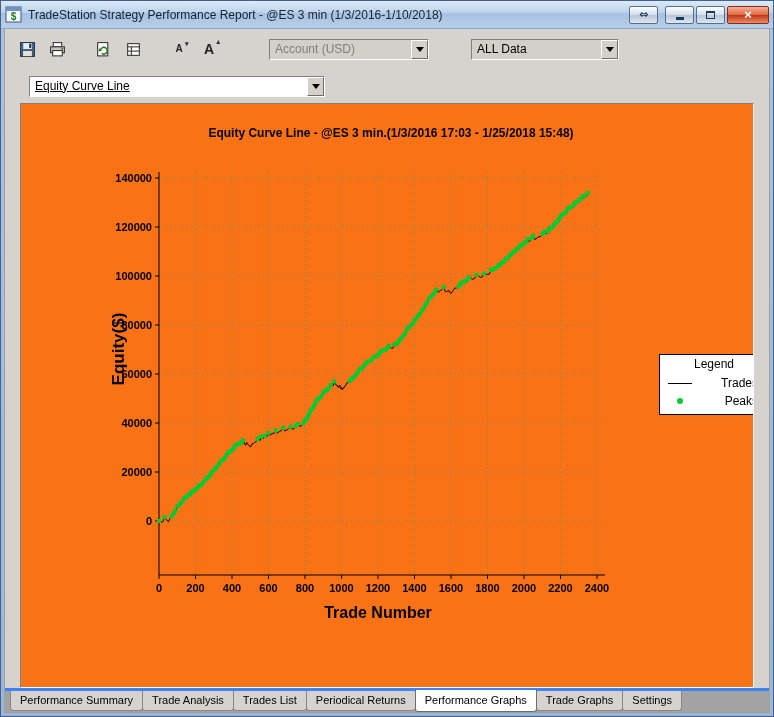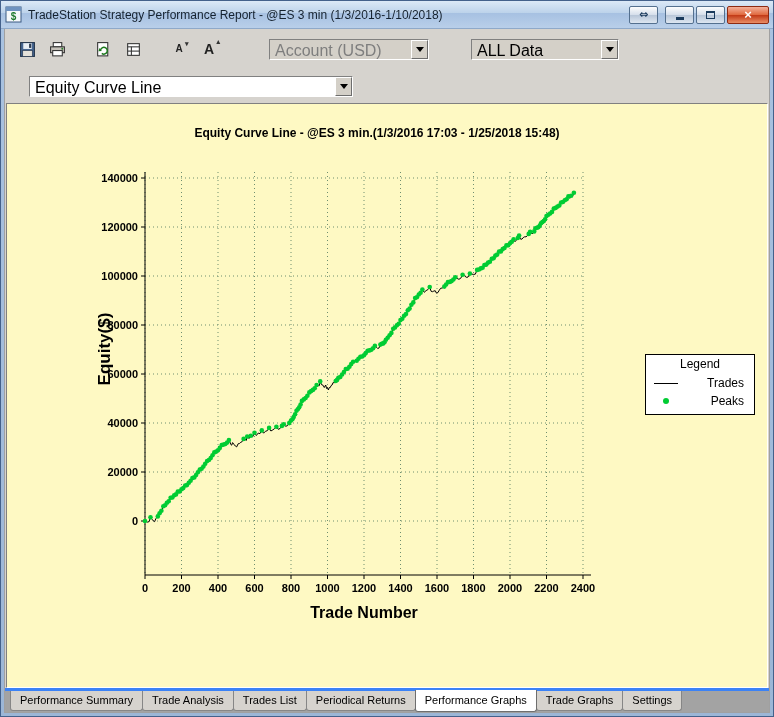--- a/index.html
+++ b/index.html
@@ -47,38 +47,38 @@
   .tb-gap{width:10px;}
   .afont{font-weight:bold;color:#222;line-height:1;position:relative;}
   .afont .caret{font-size:7px;position:absolute;top:-4px;right:-6px;color:#333;}
   .afont.small{font-size:10px;}
   .afont.big{font-size:14px;}
 
   .combo{
     height:21px;display:flex;align-items:stretch;background:#d4d0c8;
     border:1px solid;border-color:#808080 #ffffff #ffffff #808080;
   }
-  .combo .combo-text{flex:1;font-size:16px;padding:2px 5px 0 5px;white-space:nowrap;overflow:hidden;color:#000;}
+  .combo .combo-text{flex:1;font-size:12px;padding:2px 5px 0 5px;white-space:nowrap;overflow:hidden;color:#000;}
   .combo.disabled .combo-text{color:#7e7e7e;}
   .combo .combo-arrow{
     width:17px;background:#d4d0c8;border:1px solid;border-color:#ffffff #6d6d6d #6d6d6d #ffffff;
     display:flex;align-items:center;justify-content:center;
   }
   .combo .combo-arrow:after{content:"";width:0;height:0;border:4px solid transparent;border-top:5px solid #000;margin-top:4px;}
   .combo.white{background:#ffffff;}
   .combo.white .combo-text{background:#fff;}
   .combo-account{width:160px;margin-left:42px;}
   .combo-alldata{width:148px;margin-left:36px;}
 
   
   .subbar{height:34px;display:flex;align-items:center;padding:0 0 0 24px;}
-  .combo-graph{width:324px;}
-
-  
-  .content{flex:1;position:relative;background:#fef9c3;border:1px solid;border-color:#808080 #ffffff #ffffff #808080;margin:0 1px;overflow:hidden;}
+  .combo-graph{width:296px;text-decoration:underline;}
+
+  
+  .content{flex:1;position:relative;background:#f97316;border:1px solid;border-color:#808080 #ffffff #ffffff #808080;margin:0 15px;overflow:hidden;}
   .chart-title{position:absolute;top:22px;left:0;width:740px;text-align:center;font-size:12px;font-weight:bold;color:#000;}
   .ylabel{position:absolute;left:18px;top:235px;width:160px;text-align:center;font-size:17px;font-weight:bold;transform:rotate(-90deg);color:#000;}
   .xlabel{position:absolute;left:137px;top:500px;width:440px;text-align:center;font-size:16px;font-weight:bold;color:#000;}
   .chart-svg{position:absolute;left:0;top:0;}
   .chart-svg text{font-family:"Liberation Sans",sans-serif;font-size:11px;font-weight:bold;fill:#000;}
 
   .legend{
     position:absolute;left:638px;top:250px;width:110px;
     border:1px solid #000;background:#fff;padding:2px 0 4px 0;
   }

